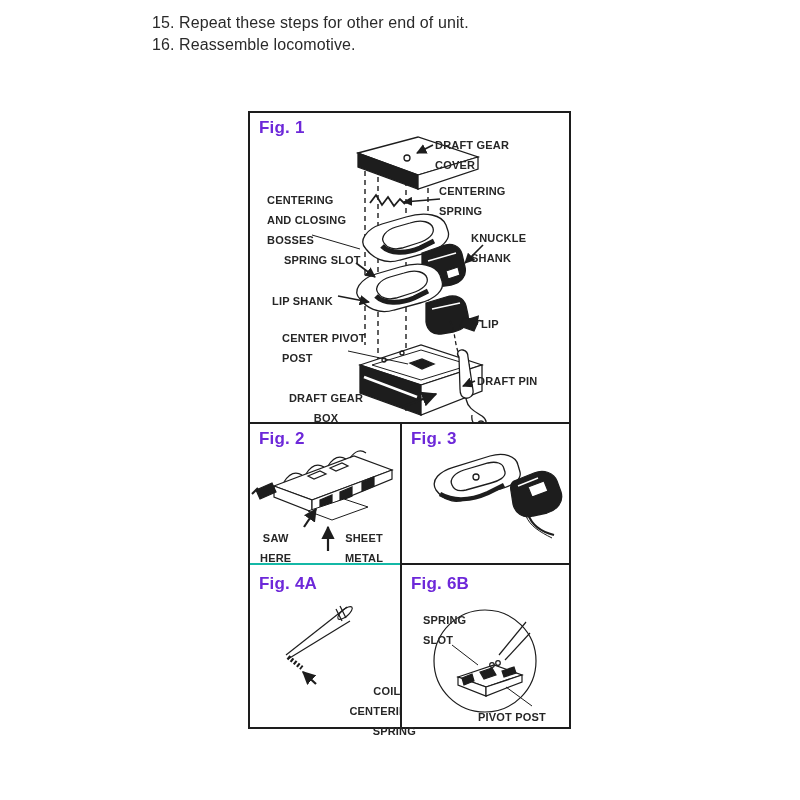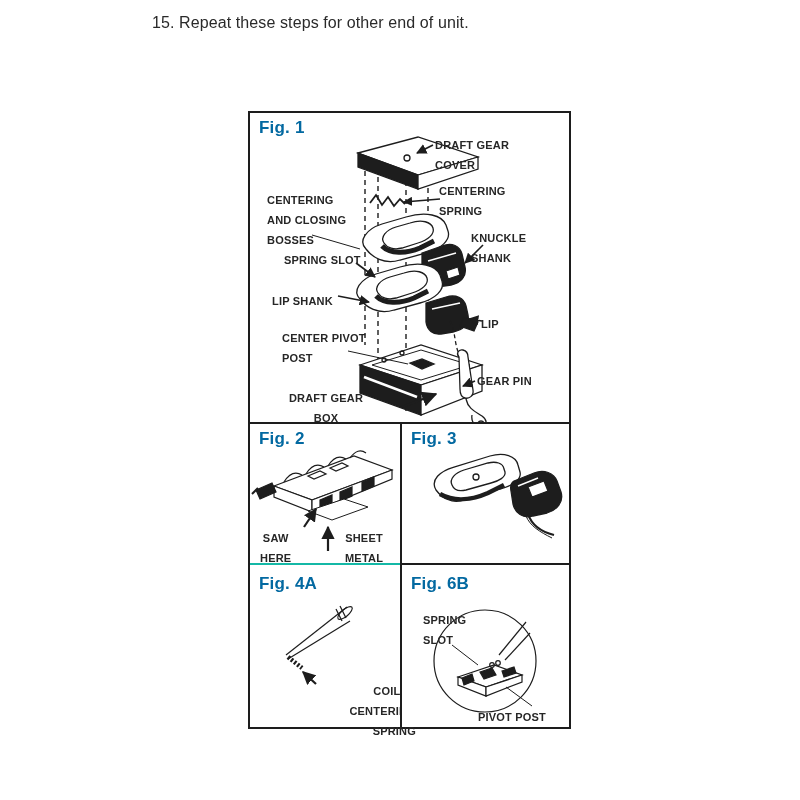--- a/index.html
+++ b/index.html
@@ -10,34 +10,35 @@
   .panel{position:absolute;left:248px;top:111px;width:319px;height:614px;
          border:2px solid #1d1d1d;background:#ffffff;}
   .cell{position:absolute;box-sizing:border-box;background:#ffffff;}
   .fig1{left:0;top:0;width:319px;height:309px;}
   .fig2{left:0;top:309px;width:150px;height:141px;border-top:2px solid #1d1d1d;text-align:center;}
   .fig3{left:150px;top:309px;width:169px;height:141px;border-top:2px solid #1d1d1d;border-left:2px solid #1d1d1d;}
   .fig4a{left:0;top:450px;width:174px;height:164px;border-top:2px solid #14b8a6;}
   .fig4b{left:150px;top:450px;width:169px;height:164px;border-top:2px solid #1d1d1d;border-left:2px solid #1d1d1d;}
   .cell svg{position:absolute;left:0;top:0;}
   .figtitle{position:absolute;left:9px;top:5px;font-size:17px;font-weight:700;
-            letter-spacing:0.2px;color:#0369a1;}
+            letter-spacing:0.2px;color:#6d28d9;}
   .fig4a .figtitle,.fig4b .figtitle{top:9px;}
   .lbl{position:absolute;font-size:11px;line-height:20px;font-weight:700;
        white-space:pre-line;letter-spacing:0.2px;color:#262626;}
   .ctr{text-align:center;}
   .rgt{text-align:right;}
 </style>
 </head>
 <body>
 
 <div class="page">
 
   <div class="steps">
     <div>15. Repeat these steps for other end of unit.</div>
+    <div>16. Reassemble locomotive.</div>
   </div>
 
   <div class="panel">
 
     <div class="cell fig1">
       <svg width="319" height="309" viewBox="0 0 319 309">
         <defs>
           <marker id="a1" viewBox="0 0 10 10" refX="9" refY="5" markerWidth="6.5" markerHeight="6.5" orient="auto">
             <path d="M0 0L10 5L0 10z" fill="#1d1d1d"></path>
           </marker>
@@ -108,21 +109,21 @@
       <div class="lbl" style="left:17px;top:77px">CENTERING
 AND CLOSING
 BOSSES</div>
       <div class="lbl" style="left:34px;top:137px">SPRING SLOT</div>
       <div class="lbl" style="left:221px;top:115px">KNUCKLE
 SHANK</div>
       <div class="lbl" style="left:22px;top:178px">LIP SHANK</div>
       <div class="lbl" style="left:231px;top:201px">LIP</div>
       <div class="lbl" style="left:32px;top:215px">CENTER PIVOT
 POST</div>
-      <div class="lbl" style="left:227px;top:258px">GEAR PIN</div>
+      <div class="lbl" style="left:227px;top:258px">DRAFT PIN</div>
       <div class="lbl ctr" style="left:30px;top:275px;width:92px">DRAFT GEAR
 BOX</div>
     </div>
 
     <div class="cell fig2">
       <svg width="150" height="139" viewBox="0 0 150 139">
         <defs>
           <marker id="a2" viewBox="0 0 10 10" refX="9" refY="5" markerWidth="6" markerHeight="6" orient="auto">
             <path d="M0 0L10 5L0 10z" fill="#1d1d1d"></path>
           </marker>

